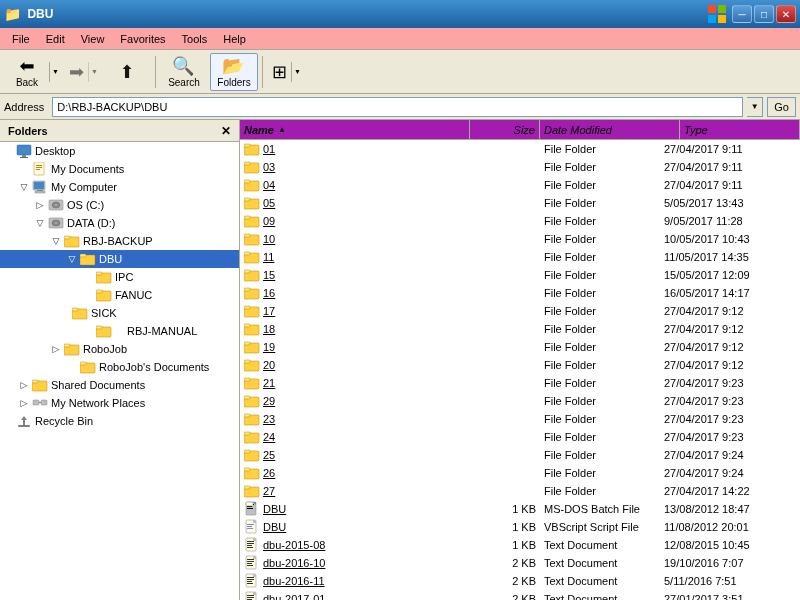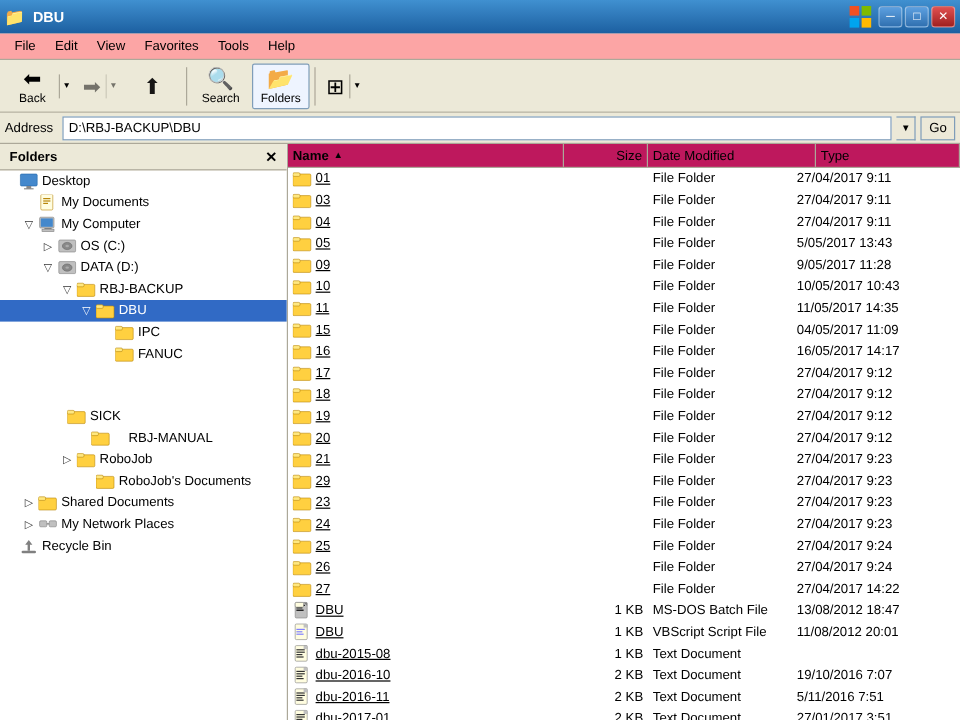--- a/index.html
+++ b/index.html
@@ -170,25 +170,26 @@
       background: white;
       overflow: hidden;
       display: flex;
       flex-direction: column;
     }
 
     
     #col-headers {
       display: flex;
       height: 20px;
-      background: #be185d;
+      background: #a21caf;
       border-bottom: 1px solid #ACA899;
       font-size: 11px;
       align-items: flex-end;
       flex-shrink: 0;
+      font-style: italic;
     }
     .col-header {
       padding: 2px 4px;
       border-right: 1px solid #ACA899;
       cursor: pointer;
       height: 100%;
       display: flex;
       align-items: center;
       user-select: none;
       overflow: hidden;
@@ -410,31 +411,31 @@
         <div class="tree-item" style="padding-left: 80px;">
           <span class="expander"></span>
           <span class="folder-icon">
             <svg width="16" height="14" viewBox="0 0 16 14">
     <rect x="0" y="3" width="15" height="10" rx="1" fill="#FFD040" stroke="#B8860B" stroke-width="0.5"></rect>
     <rect x="0" y="2" width="6" height="3" rx="1" fill="#FFE880" stroke="#B8860B" stroke-width="0.5"></rect>
   </svg>
           </span>
           <span class="item-label">FANUC</span>
         </div>
-        <div class="tree-item" style="padding-left: 40px; margin-top: 34px;">
+        <div class="tree-item" style="padding-left: 56px;">
           <span class="expander"></span>
           <span class="folder-icon">
             <svg width="16" height="14" viewBox="0 0 16 14">
     <rect x="0" y="3" width="15" height="10" rx="1" fill="#FFD040" stroke="#B8860B" stroke-width="0.5"></rect>
     <rect x="0" y="2" width="6" height="3" rx="1" fill="#FFE880" stroke="#B8860B" stroke-width="0.5"></rect>
   </svg>
           </span>
           <span class="item-label">SICK</span>
         </div>
-        <div class="tree-item" style="padding-left: 48px; gap: 12px;">
+        <div class="tree-item" style="padding-left: 68px; gap: 12px;">
           <span class="expander"></span>
           <span class="folder-icon">
             <svg width="16" height="14" viewBox="0 0 16 14">
     <rect x="0" y="3" width="15" height="10" rx="1" fill="#FFD040" stroke="#B8860B" stroke-width="0.5"></rect>
     <rect x="0" y="2" width="6" height="3" rx="1" fill="#FFE880" stroke="#B8860B" stroke-width="0.5"></rect>
   </svg>
           </span>
           <span class="item-label">RBJ-MANUAL</span>
         </div>
         <div class="tree-item" style="padding-left: 48px;">
@@ -613,21 +614,21 @@
             <span style="display:inline-flex;align-items:center;flex-shrink:0;">
               <svg width="16" height="14" viewBox="0 0 16 14">
       <rect x="0" y="3" width="15" height="10" rx="1" fill="#FFD040" stroke="#B8860B" stroke-width="0.5"></rect>
       <rect x="0" y="2" width="6" height="3" rx="1" fill="#FFE880" stroke="#B8860B" stroke-width="0.5"></rect>
     </svg>
             </span>
             <span>15</span>
           </div>
           <div class="cell cell-size"></div>
           <div class="cell cell-type">File Folder</div>
-          <div class="cell cell-date">04/05/2017 11:09</div>
+          <div class="cell cell-date">15/05/2017 12:09</div>
         </div>
         <div class="file-row">
           <div class="cell cell-name">
             <span style="display:inline-flex;align-items:center;flex-shrink:0;">
               <svg width="16" height="14" viewBox="0 0 16 14">
       <rect x="0" y="3" width="15" height="10" rx="1" fill="#FFD040" stroke="#B8860B" stroke-width="0.5"></rect>
       <rect x="0" y="2" width="6" height="3" rx="1" fill="#FFE880" stroke="#B8860B" stroke-width="0.5"></rect>
     </svg>
             </span>
             <span>16</span>
@@ -836,20 +837,21 @@
     <rect x="3" y="8" width="5" height="1" fill="#333"></rect>
     <rect x="3" y="10" width="6" height="1" fill="#333"></rect>
     <polygon points="9,1 12,1 12,4" fill="#808080"></polygon>
     <rect x="9" y="1" width="3" height="3" fill="#C0C0C0"></rect>
   </svg>
             </span>
             <span>dbu-2015-08</span>
           </div>
           <div class="cell cell-size">1 KB</div>
           <div class="cell cell-type">Text Document</div>
+          <div class="cell cell-date">12/08/2015 10:45</div>
         </div>
         <div class="file-row">
           <div class="cell cell-name">
             <span style="display:inline-flex;align-items:center;flex-shrink:0;">
               <svg width="16" height="16" viewBox="0 0 16 16">
     <rect x="2" y="1" width="10" height="13" rx="1" fill="#FFFDE0" stroke="#808080" stroke-width="0.5"></rect>
     <rect x="3" y="4" width="7" height="1" fill="#333"></rect>
     <rect x="3" y="6" width="7" height="1" fill="#333"></rect>
     <rect x="3" y="8" width="5" height="1" fill="#333"></rect>
     <rect x="3" y="10" width="6" height="1" fill="#333"></rect>

